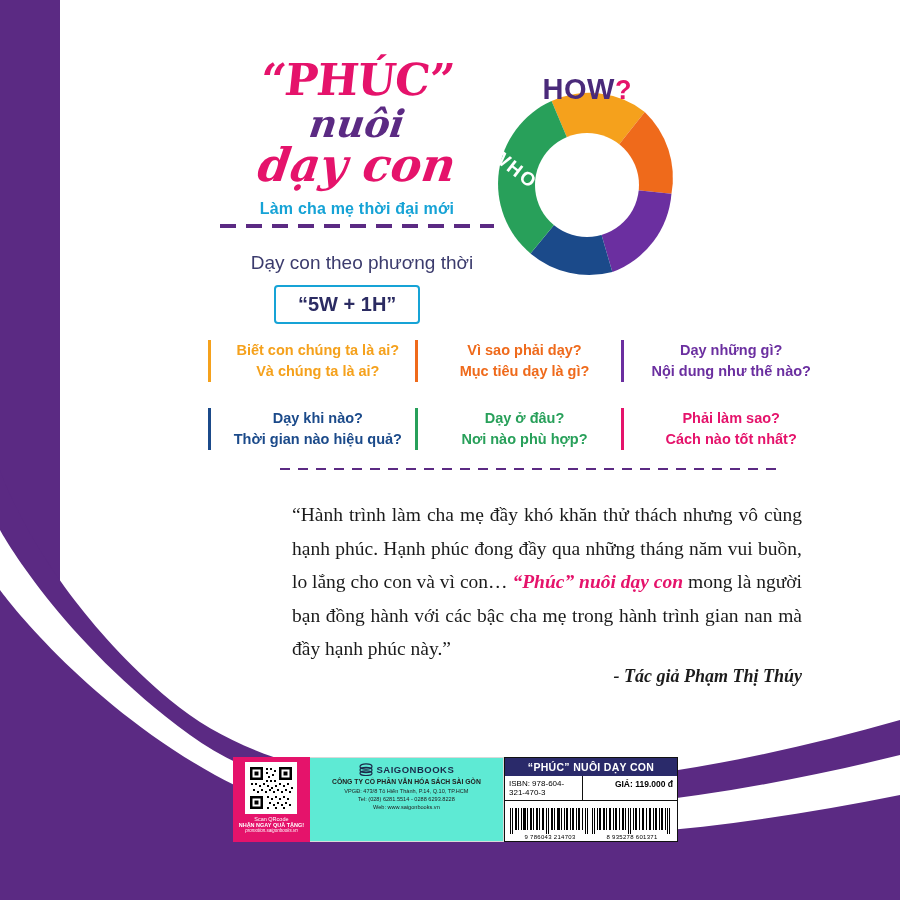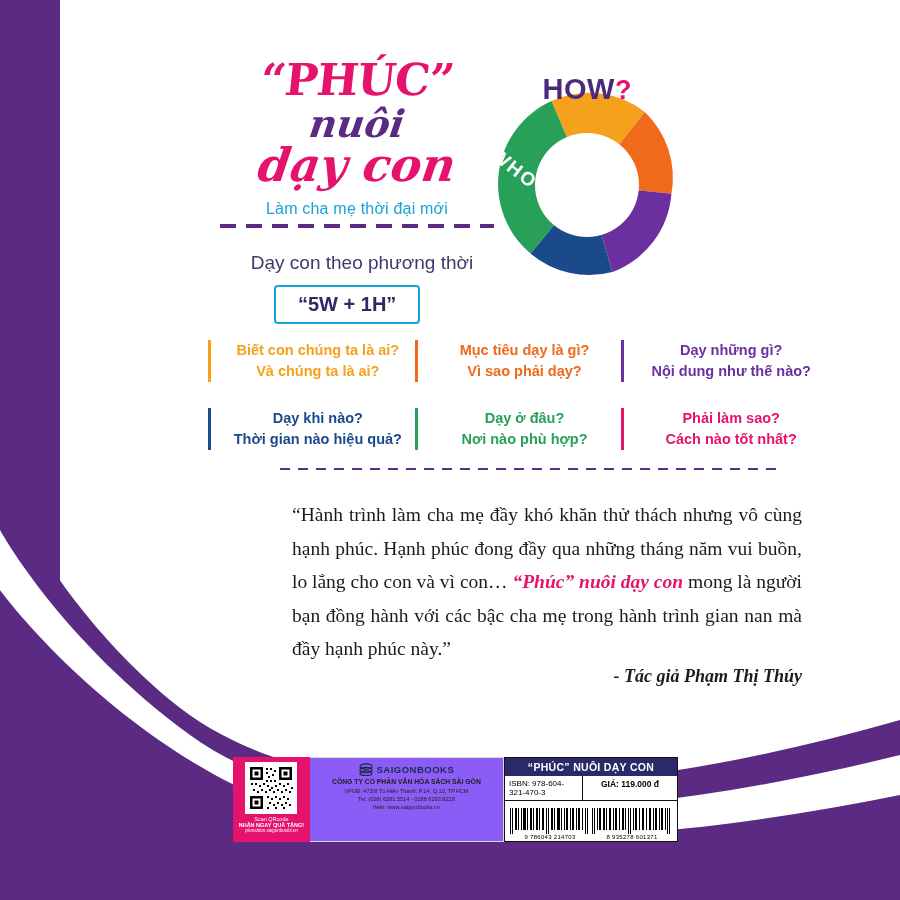--- a/index.html
+++ b/index.html
@@ -62,21 +62,21 @@
     font-weight:bold;
     font-size:46px;
     color:#e5136b;
     line-height:1;
     margin-top:-2px;
     transform:skewX(-8deg);
   }
   .t-sub{
     margin-top:12px;
     font-size:16px;
-    font-weight:normal;
+    font-weight:bold;
     color:#16a3d6;
     letter-spacing:.2px;
   }
   .dashes{
     position:absolute;left:68px;top:224px;width:274px;height:4px;
     background:repeating-linear-gradient(to right,#5b2a83 0 16px, rgba(0,0,0,0) 16px 26px);
   }
   .method-line{
     position:absolute;left:60px;top:252px;width:300px;text-align:center;
     font-size:19px;color:#3b3b6d;
@@ -153,21 +153,21 @@
     padding-top:5px;box-sizing:border-box;
   }
   .qr{
     width:52px;height:52px;background:#ffffff;padding:3px;box-sizing:border-box;
   }
   .qr svg{display:block;}
   .f-qr .t1{font-size:5.5px;margin-top:2px;}
   .f-qr .t2{font-size:5.5px;font-weight:bold;}
   .f-qr .t3{font-size:4.5px;font-style:italic;}
   .f-pub{
-    width:197px;background:#8b5cf6;border:1px solid #d9d9d9;border-left:none;
+    width:197px;background:#5eead4;border:1px solid #d9d9d9;border-left:none;
     box-sizing:border-box;padding:4px 5px 0 5px;text-align:center;color:#222;
   }
   .f-pub .logo{
     display:flex;align-items:center;justify-content:center;gap:4px;margin-bottom:2px;
   }
   .f-pub .logo-name{font-size:9.5px;font-weight:bold;letter-spacing:.5px;color:#1b2a4a;}
   .f-pub .co{font-size:6.8px;font-weight:bold;margin-top:1px;line-height:1.3;}
   .f-pub .addr{font-size:5.6px;line-height:1.45;}
   .f-isbn{
     flex:1;background:#ffffff;border:1px solid #111;box-sizing:border-box;
@@ -177,21 +177,21 @@
     background:#2a2a6a;color:#fff;text-align:center;
     font-size:10.5px;font-weight:bold;padding:3px 0;letter-spacing:.3px;
   }
   .f-isbn .row{
     display:flex;border-bottom:1px solid #111;
   }
   .f-isbn .isbn{
     flex:1;font-size:8px;padding:3px 4px;border-right:1px solid #111;
   }
   .f-isbn .price{
-    width:86px;font-size:8.5px;font-weight:bold;padding:3px 4px;text-align:center;
+    width:86px;font-size:8.5px;font-weight:bold;padding:3px 4px;text-align:right;
   }
   .f-isbn .barcodes{
     flex:1;display:flex;align-items:flex-end;justify-content:space-between;
     padding:2px 4px 1px 4px;
   }
   .bc{display:flex;flex-direction:column;align-items:center;}
   .bc svg{display:block;}
   .bc .digits{font-size:6px;letter-spacing:.3px;margin-top:0px;}
 </style>
 </head>
@@ -262,22 +262,22 @@
         <div class="wheel-q">?</div>
       </div>
     </div>
 
     <div class="qgrid">
       <div class="qcell" style="color:#f5a11c">
         <div>Biết con chúng ta là ai?</div>
         <div>Và chúng ta là ai?</div>
       </div>
       <div class="qcell" style="color:#ef6a1b">
+        <div>Vì sao phải dạy?</div>
         <div>Mục tiêu dạy là gì?</div>
-        <div>Vì sao phải dạy?</div>
       </div>
       <div class="qcell" style="color:#6b2fa0">
         <div>Dạy những gì?</div>
         <div>Nội dung như thế nào?</div>
       </div>
       <div class="qcell" style="color:#1b4a8a">
         <div>Dạy khi nào?</div>
         <div>Thời gian nào hiệu quả?</div>
       </div>
       <div class="qcell" style="color:#28a05a">

